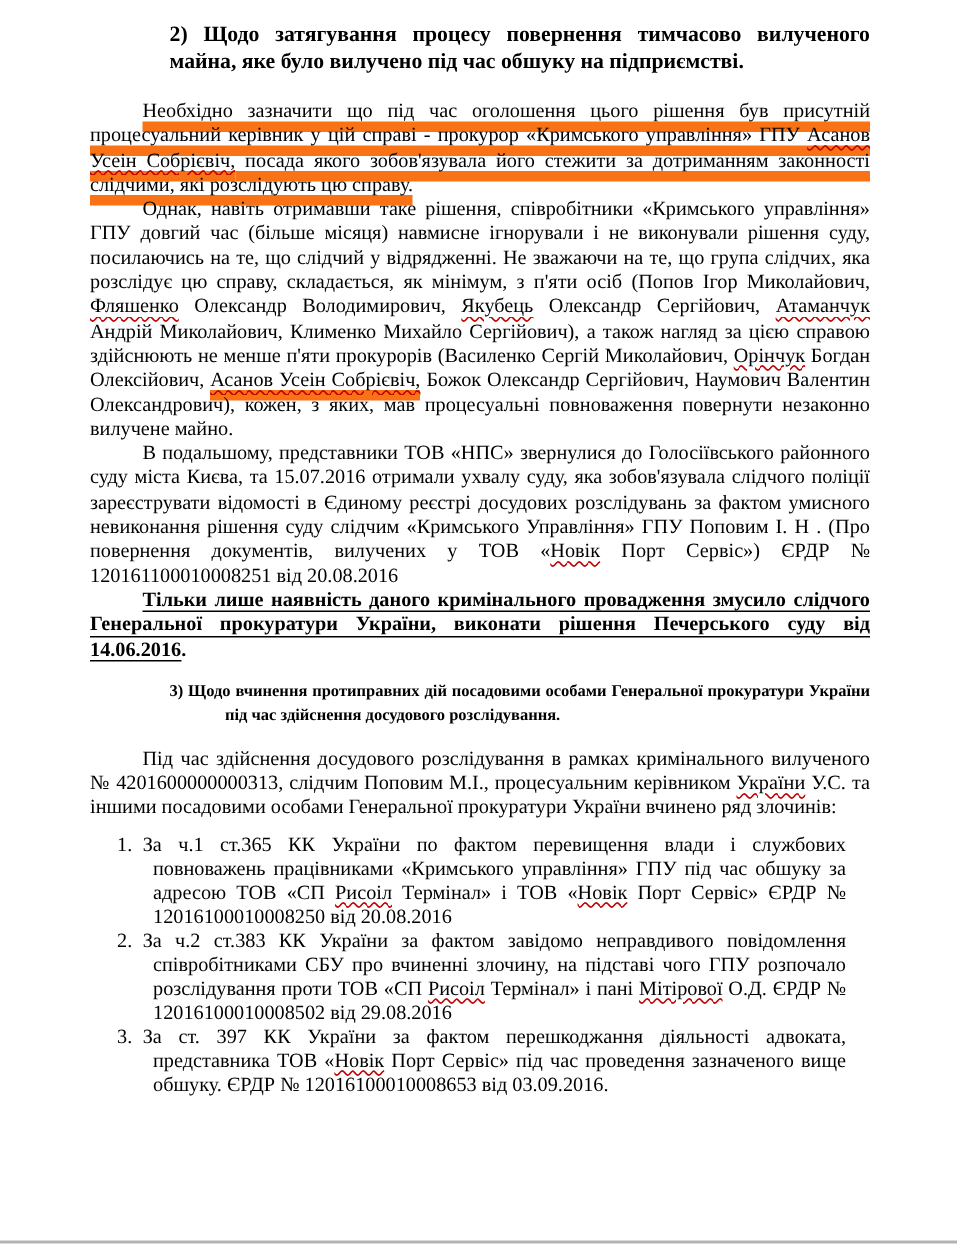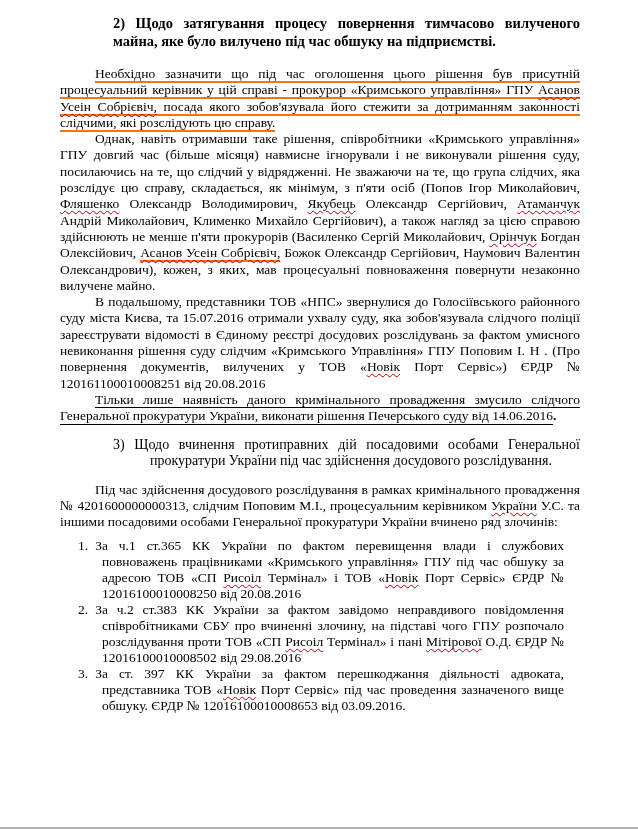--- a/index.html
+++ b/index.html
@@ -14,35 +14,35 @@
     color:#000000;
   }
   .b { text-align:justify; }
   .b-h2 {
     font-weight:bold;
     font-size:14.5px;
     line-height:18px;
     margin:14px 58px 16px 113px;
   }
   .b-h3 {
-    font-weight:normal;
-    font-size:14px;
+    font-weight:bold;
+    font-size:11px;
     line-height:16.5px;
     margin:12px 58px 12px 150px;
     text-indent:-37px;
   }
   .b-p { margin:0 58px 0 60px; text-indent:35px; }
   .b-li {
     margin:0 74px 0 102px;
     text-indent:-24px;
     line-height:16px;
   }
   .b-p + .b-li { margin-top:8px; }
-  .s-u { border-bottom:2px solid #f97316; }
-  .s-bu { font-weight:normal; border-bottom:1.3px solid #000000; padding-bottom:0.5px;margin-top:39px; }
+  .s-u { border-bottom:7px solid #f97316; }
+  .s-bu { font-weight:bold; border-bottom:1.3px solid #000000; padding-bottom:0.5px;margin-top:39px; }
   .s-b { font-weight:bold; }
   .s-sq {
     text-decoration:underline;
     text-decoration-style:wavy;
     text-decoration-color:#c00000;
     text-decoration-thickness:1px;
     text-underline-offset:2px;
   }
   .s-num { padding-right:7px; }
   .bottom-rule {
@@ -56,19 +56,19 @@
 <body>
 
 <div class="page" style="color: rgb(0, 0, 0); background: rgb(255, 255, 255);">
   <div class="doc">
       <div class="b b-h2"><span class="">2) Щодо затягування процесу повернення тимчасово вилученого майна, яке було вилучено під час обшуку на підприємстві.</span></div>
       <div class="b b-p"><span class="s-u">Необхідно зазначити що під час оголошення цього рішення був присутній процесуальний керівник у цій справі - прокурор «Кримського управління» ГПУ </span><span class="s-u s-sq" style="text-decoration-color: rgb(192, 0, 0);">Асанов Усеін Собрієвіч,</span><span class="s-u"> посада якого зобов'язувала його стежити за дотриманням законності слідчими, які розслідують цю справу.</span></div>
       <div class="b b-p"><span class="">Однак, навіть отримавши таке рішення, співробітники «Кримського управління» ГПУ довгий час (більше місяця) навмисне ігнорували і не виконували рішення суду, посилаючись на те, що слідчий у відрядженні. Не зважаючи на те, що група слідчих, яка розслідує цю справу, складається, як мінімум, з п'яти осіб (Попов Ігор Миколайович, </span><span class="s-sq" style="text-decoration-color: rgb(192, 0, 0);">Фляшенко</span><span class=""> Олександр Володимирович, </span><span class="s-sq" style="text-decoration-color: rgb(192, 0, 0);">Якубець</span><span class=""> Олександр Сергійович, </span><span class="s-sq" style="text-decoration-color: rgb(192, 0, 0);">Атаманчук</span><span class=""> Андрій Миколайович, Клименко Михайло Сергійович), а також нагляд за цією справою здійснюють не менше п'яти прокурорів (Василенко Сергій Миколайович, </span><span class="s-sq" style="text-decoration-color: rgb(192, 0, 0);">Орінчук</span><span class=""> Богдан Олексійович, </span><span class="s-u s-sq" style="text-decoration-color: rgb(192, 0, 0);">Асанов Усеін Собрієвіч,</span><span class=""> Божок Олександр Сергійович, Наумович Валентин Олександрович), кожен, з яких, мав процесуальні повноваження повернути незаконно вилучене майно.</span></div>
       <div class="b b-p"><span class="">В подальшому, представники ТОВ «НПС» звернулися до Голосіївського районного суду міста Києва, та 15.07.2016 отримали ухвалу суду, яка зобов'язувала слідчого поліції зареєструвати відомості в Єдиному реєстрі досудових розслідувань за фактом умисного невиконання рішення суду слідчим «Кримського Управління» ГПУ Поповим І. Н . (Про повернення документів, вилучених у ТОВ «</span><span class="s-sq" style="text-decoration-color: rgb(192, 0, 0);">Новік</span><span class=""> Порт Сервіс») ЄРДР № 120161100010008251 від 20.08.2016</span></div>
       <div class="b b-p"><span class="s-bu">Тільки лише наявність даного кримінального провадження змусило слідчого Генеральної прокуратури України, виконати рішення Печерського суду від 14.06.2016</span><span class="s-b">.</span></div>
       <div class="b b-h3"><span class="">3) Щодо вчинення протиправних дій посадовими особами Генеральної прокуратури України під час здійснення досудового розслідування.</span></div>
-      <div class="b b-p"><span class="">Під час здійснення досудового розслідування в рамках кримінального провадження № 4201600000000313, слідчим Поповим М.І., процесуальним керівником </span><span class="s-sq" style="text-decoration-color: rgb(192, 0, 0);">України</span><span class=""> У.С. та іншими посадовими особами Генеральної прокуратури України вчинено ряд злочинів:</span></div>
+      <div class="b b-p"><span class="">Під час здійснення досудового розслідування в рамках кримінального вилученого № 4201600000000313, слідчим Поповим М.І., процесуальним керівником </span><span class="s-sq" style="text-decoration-color: rgb(192, 0, 0);">України</span><span class=""> У.С. та іншими посадовими особами Генеральної прокуратури України вчинено ряд злочинів:</span></div>
       <div class="b b-li"><span class="s-num">1.</span><span class="">За ч.1 ст.365 КК України по фактом перевищення влади і службових повноважень працівниками «Кримського управління» ГПУ під час обшуку за адресою ТОВ «СП </span><span class="s-sq" style="text-decoration-color: rgb(192, 0, 0);">Рисоіл</span><span class=""> Термінал» і ТОВ «</span><span class="s-sq" style="text-decoration-color: rgb(192, 0, 0);">Новік</span><span class=""> Порт Сервіс» ЄРДР № 12016100010008250 від 20.08.2016</span></div>
       <div class="b b-li"><span class="s-num">2.</span><span class="">За ч.2 ст.383 КК України за фактом завідомо неправдивого повідомлення співробітниками СБУ про вчиненні злочину, на підставі чого ГПУ розпочало розслідування проти ТОВ «СП </span><span class="s-sq" style="text-decoration-color: rgb(192, 0, 0);">Рисоіл</span><span class=""> Термінал» і пані </span><span class="s-sq" style="text-decoration-color: rgb(192, 0, 0);">Мітірової</span><span class=""> О.Д. ЄРДР № 12016100010008502 від 29.08.2016</span></div>
       <div class="b b-li"><span class="s-num">3.</span><span class="">За ст. 397 КК України за фактом перешкоджання діяльності адвоката, представника ТОВ «</span><span class="s-sq" style="text-decoration-color: rgb(192, 0, 0);">Новік</span><span class=""> Порт Сервіс» під час проведення зазначеного вище обшуку. ЄРДР № 12016100010008653 від 03.09.2016.</span></div>
     </div>
   <div class="bottom-rule" style="background: rgb(179, 179, 179);"></div>
 </div>
 
 </body></html>

